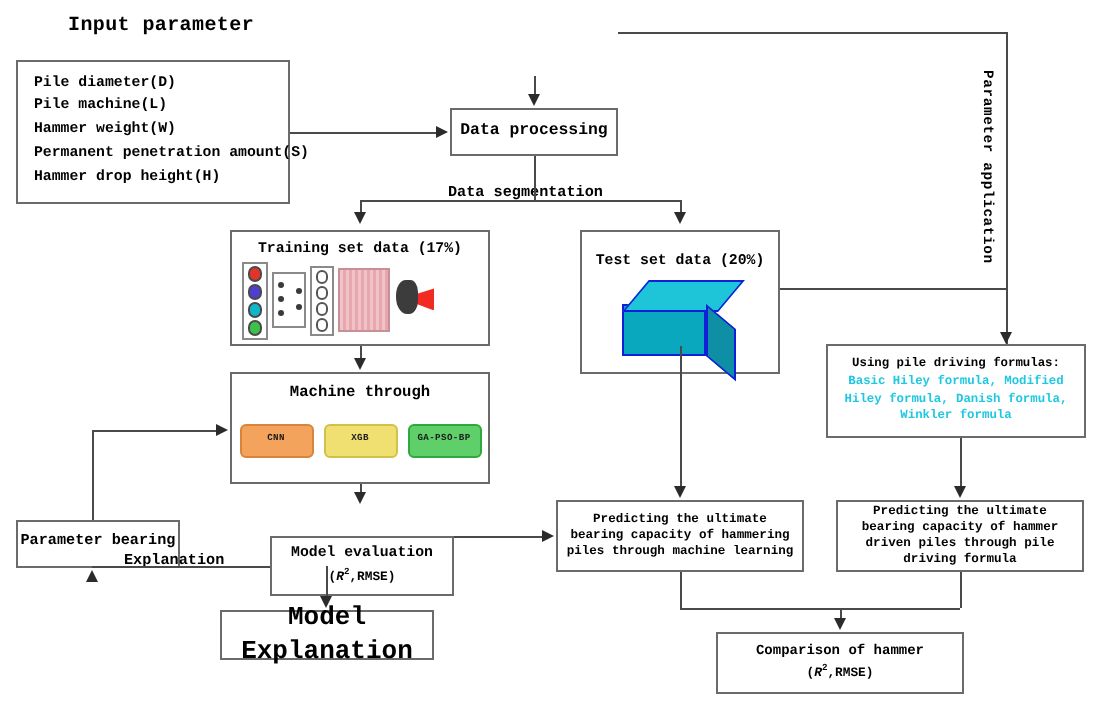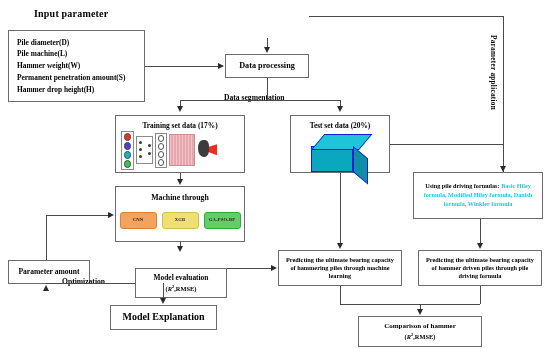--- a/index.html
+++ b/index.html
@@ -6,20 +6,21 @@
   body{
     font-family:"Liberation Serif", serif;
     -webkit-font-smoothing:antialiased;
   }
   #canvas{
     position:relative;
     width:550px;
     height:352px;
     background:#ffffff;
     overflow:hidden;
+    font-family:Liberation Mono, monospace;
   }
   
   .box{
     position:absolute;
     box-sizing:border-box;
     border:1px solid #6b6b6b;
     background:#ffffff;
     display:flex;
     flex-direction:column;
     align-items:center;
@@ -46,41 +47,41 @@
     align-items:flex-start;justify-content:center;padding-left:8px;
     font-size:7.4px;text-align:left;}
   #input-box .row{display:block;white-space:nowrap;line-height:1.58;}
 
   #collect-box{left:225px;top:2px;width:84px;height:36px;font-size:7.4px;}
   #process-box{left:225px;top:54px;width:84px;height:24px;font-size:8.2px;}
   #seg-label{left:224px;top:93px;font-size:7.6px;}
 
   #train-box{left:115px;top:115px;width:130px;height:58px;
     justify-content:flex-start;padding-top:5px;font-size:7.4px;}
-  #test-box{left:290px;top:115px;width:100px;height:58px;
-    justify-content:flex-end;padding-top:5px;font-size:7.4px;}
+  #test-box{left:290px;top:115px;width:100px;height:72px;
+    justify-content:center;padding-top:5px;font-size:7.4px;}
 
   #ml-box{left:115px;top:186px;width:130px;height:56px;
     justify-content:flex-start;padding-top:6px;font-size:7.8px;}
   .algo-row{display:flex;gap:5px;margin-top:9px;}
   .algo{
     box-sizing:border-box;
     width:37px;height:17px;border-radius:3px;
     display:flex;align-items:center;justify-content:center;
     font-size:4.6px;font-weight:bold;color:#1b1b1b;letter-spacing:.2px;
   }
   .algo.a0{background:#F3A35C;border:1px solid #D98438;}
   .algo.a1{background:#F0E071;border:1px solid #D3C04A;}
   .algo.a2{background:#5FD069;border:1px solid #2FA83E;}
 
   #tune-box{left:8px;top:260px;width:82px;height:24px;font-size:7.6px;}
   #opt-label{left:62px;top:277px;font-size:7.6px;}
 
   #eval-box{left:135px;top:268px;width:92px;height:30px;font-size:7.4px;}
-  #explain-box{left:110px;top:305px;width:107px;height:25px;font-size:10px;}
+  #explain-box{left:110px;top:305px;width:107px;height:25px;font-size:13px;}
 
   #formula-box{left:413px;top:172px;width:130px;height:47px;
     font-size:6.2px;padding:0 5px;line-height:1.45;}
   .fm-hi{color:#1fc8e0;}
 
   #predml-box{left:278px;top:250px;width:124px;height:36px;font-size:6.3px;padding:0 4px;}
   #predfm-box{left:418px;top:250px;width:124px;height:36px;font-size:6.3px;padding:0 4px;}
   #cmp-box{left:358px;top:316px;width:124px;height:31px;font-size:7px;}
 
   #param-app{
@@ -183,22 +184,22 @@
 
   <div class="box" id="ml-box">
     <span>Machine through</span>
     <div class="algo-row">
       <div class="algo a0" style="background: rgb(243, 163, 92);">CNN</div>
       <div class="algo a1" style="background: rgb(240, 224, 113);">XGB</div>
       <div class="algo a2" style="background: rgb(95, 208, 105);">GA-PSO-BP</div>
     </div>
   </div>
 
-  <div class="box" id="tune-box">Parameter amount</div>
-  <div class="lbl" id="opt-label">Optimization</div>
+  <div class="box" id="tune-box">Parameter bearing</div>
+  <div class="lbl" id="opt-label">Explanation</div>
 
   <div class="box" id="eval-box">
     <span>Model evaluation</span>
     <span style="font-size:6.4px;margin-top:2px">(<span class="ital">R</span><sup>2</sup>,RMSE)</span>
   </div>
 
   <div class="box" id="explain-box">Model Explanation</div>
 
   <div class="box" id="formula-box">
     <span><span>Using pile driving formulas: </span><span class="fm-hi" style="color: rgb(31, 200, 224);">Basic Hiley formula, Modified Hiley formula, Danish formula, Winkler formula</span></span>

